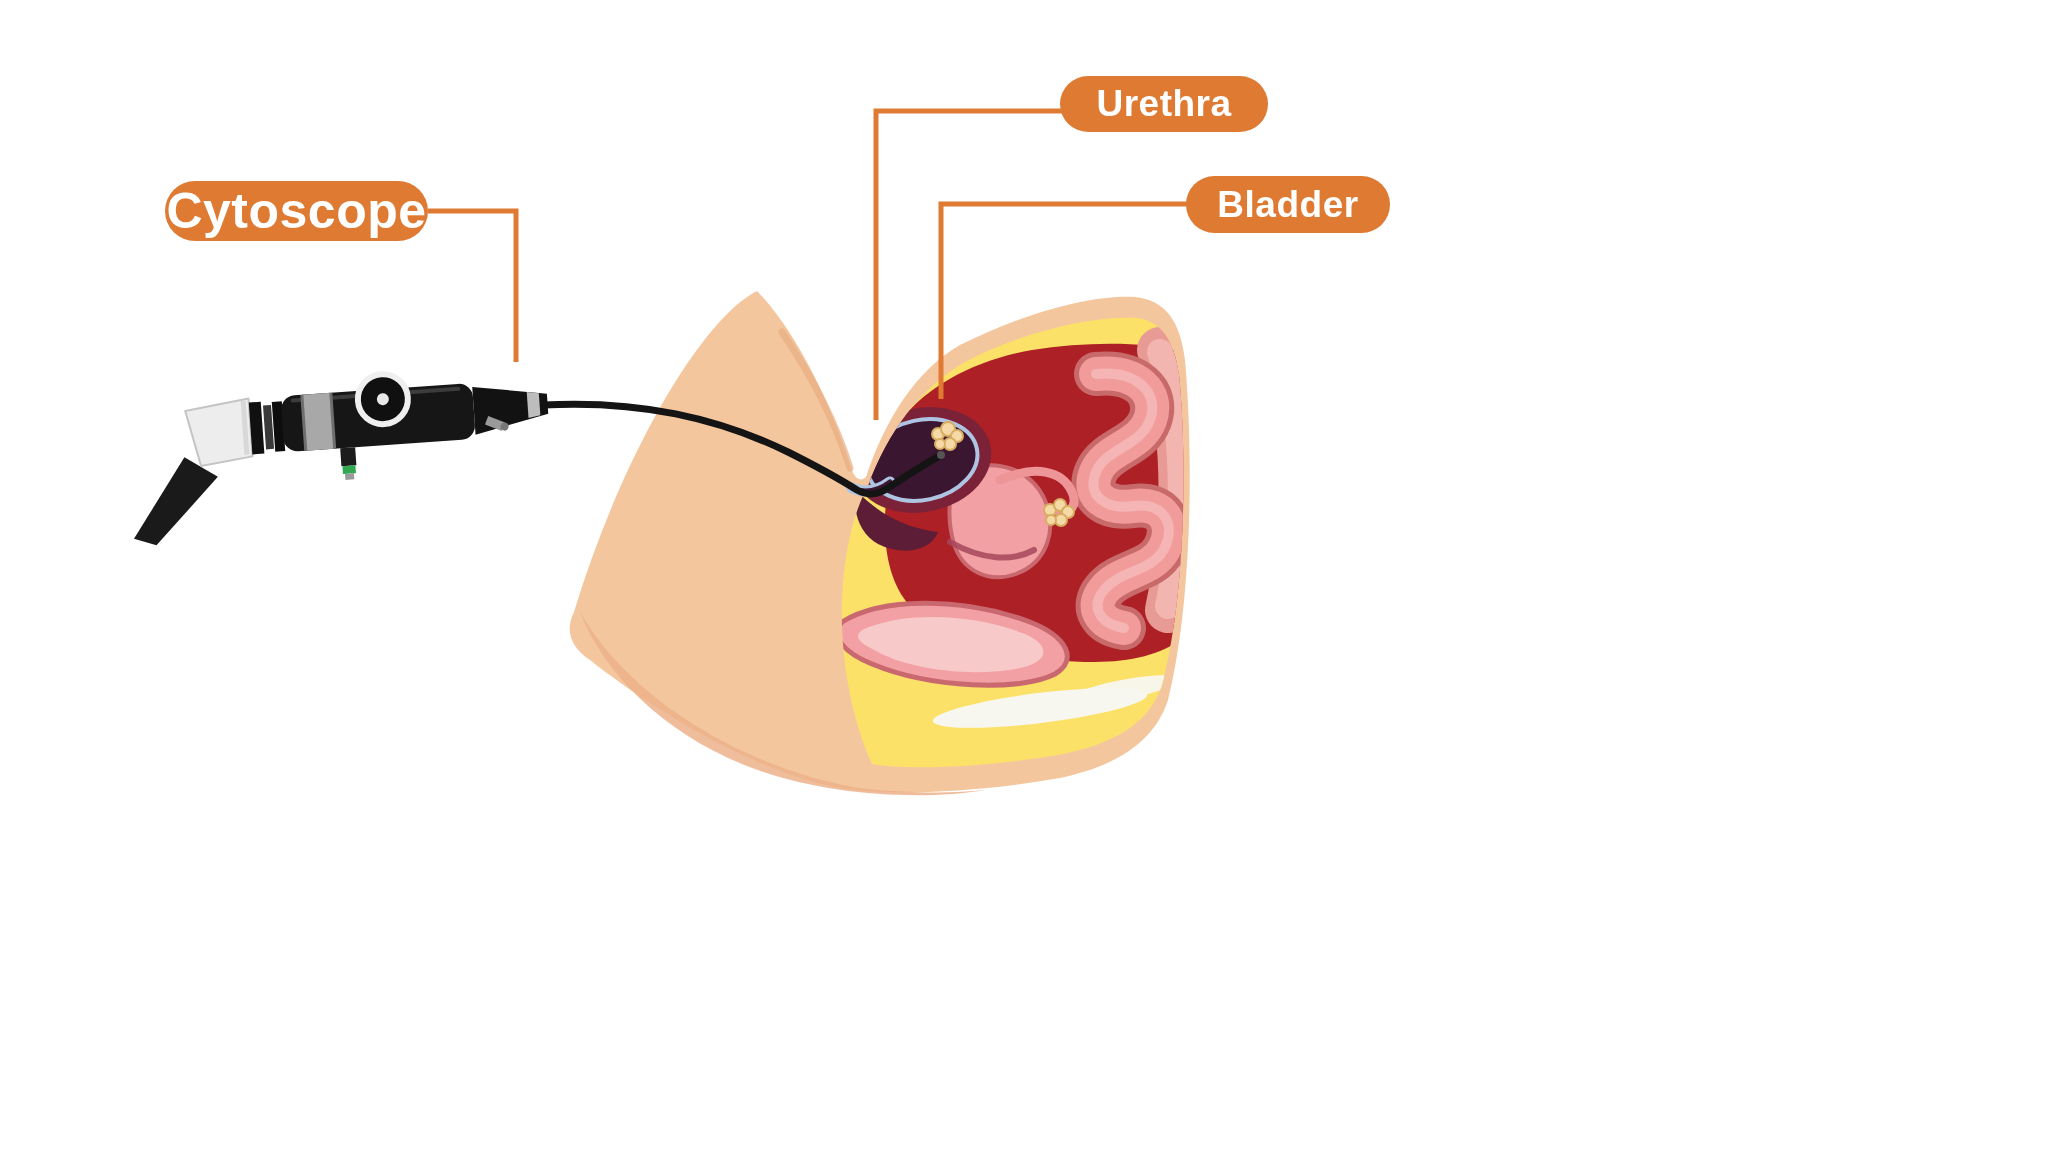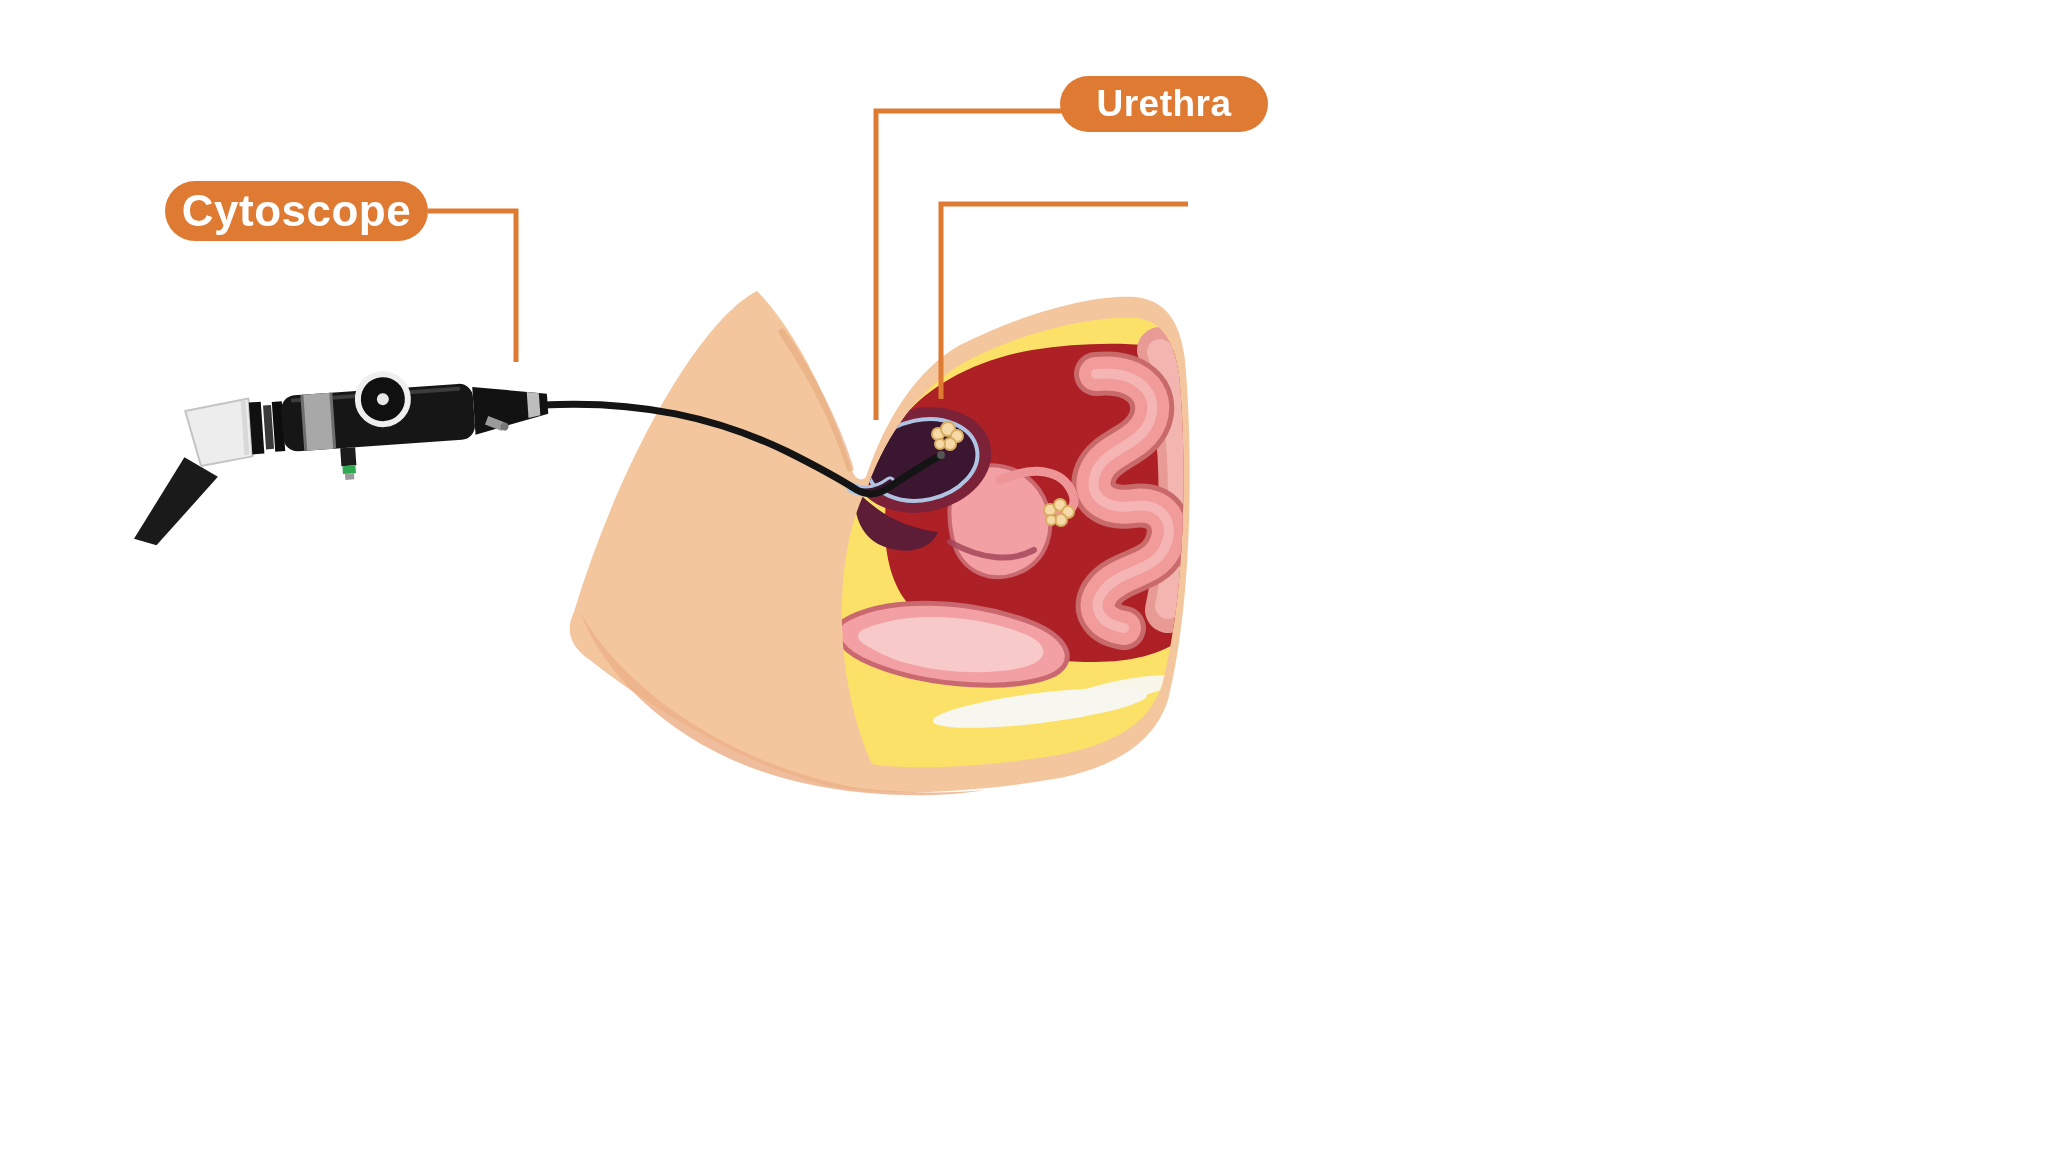--- a/index.html
+++ b/index.html
@@ -7,21 +7,21 @@
     position:relative;width:2048px;height:1152px;overflow:hidden;
     background:var(--background,#ffffff);
     font-family:"Liberation Sans",sans-serif;
   }
   .stage svg{position:absolute;left:0;top:0;}
   .pill{
     position:absolute;display:flex;align-items:center;justify-content:center;
     background:var(--accent,#DF7A33);color:var(--label-text,#ffffff);
     font-weight:700;border-radius:999px;letter-spacing:.5px;white-space:nowrap;
   }
-  #pill-cytoscope{left:165px;top:181px;width:263px;height:60px;font-size:44px;}
+  #pill-cytoscope{left:165px;top:181px;width:263px;height:60px;font-size:50px;}
   #pill-urethra{left:1060px;top:76px;width:208px;height:56px;font-size:37px;}
   #pill-bladder{left:1186px;top:176px;width:204px;height:57px;font-size:37px;}
 </style>
 </head>
 <body>
 
 <div class="stage">
 
   <svg width="2048" height="1152" viewBox="0 0 2048 1152">
 
@@ -202,14 +202,17 @@
       <path d="M 1188 204 L 941 204 L 941 399"></path>
     </g>
   </svg>
 
   <div class="pill" id="pill-cytoscope">
     <span>Cytoscope</span>
   </div>
   <div class="pill" id="pill-urethra">
     <span>Urethra</span>
   </div>
+  <div class="pill" id="pill-bladder">
+    <span>Bladder</span>
+  </div>
 
 </div>
 
 </body></html>

